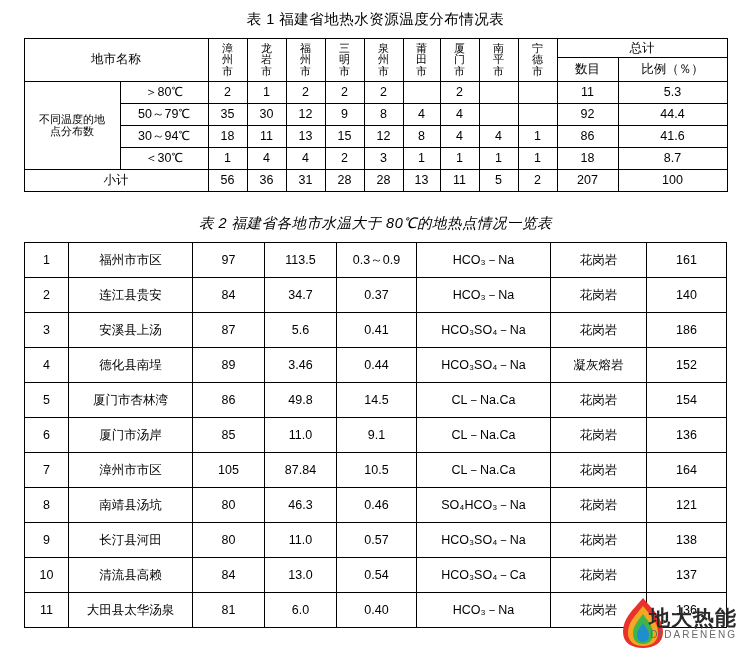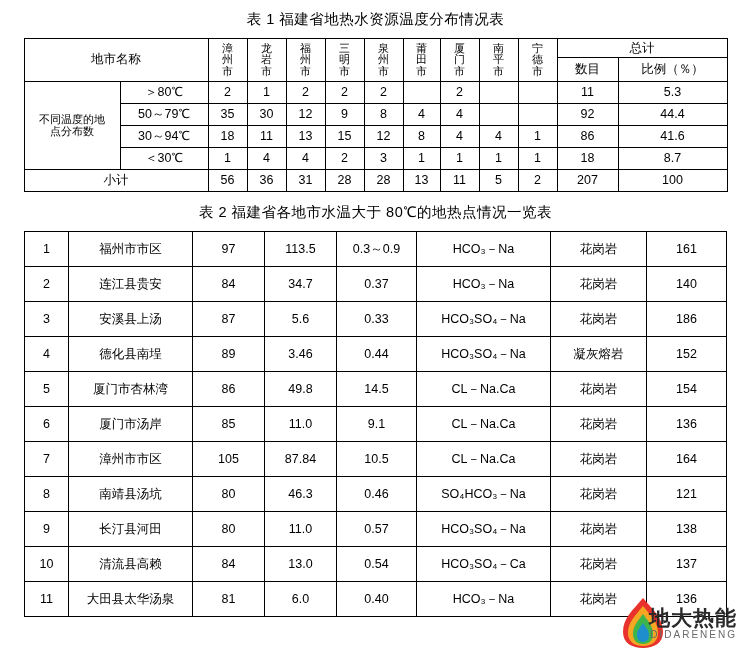--- a/index.html
+++ b/index.html
@@ -20,21 +20,21 @@
     width: 751px;
     height: 648px;
   }
   .caption {
     text-align: center;
     font-size: 14.5px;
     font-family: "Liberation Sans", sans-serif;
     letter-spacing: 0.5px;
   }
   #caption1 { margin-top: 10px; margin-bottom: 9px; }
-  #caption2 { margin-top: 11px; margin-bottom: 9px; }
+  #caption2 { margin-top: 22px; margin-bottom: 9px; font-style: italic; }
 
   table {
     border-collapse: collapse;
     table-layout: fixed;
     font-size: 12.5px;
     font-family: "Liberation Sans", sans-serif;
   }
   #table1 {
     margin: 0 auto;
     width: 702px;
@@ -246,21 +246,21 @@
         <td>0.37</td>
         <td class="nowrap">HCO₃－Na</td>
         <td>花岗岩</td>
         <td>140</td>
       </tr>
       <tr>
         <td>3</td>
         <td>安溪县上汤</td>
         <td>87</td>
         <td>5.6</td>
-        <td>0.33</td>
+        <td>0.41</td>
         <td class="nowrap">HCO₃SO₄－Na</td>
         <td>花岗岩</td>
         <td>186</td>
       </tr>
       <tr>
         <td>4</td>
         <td>德化县南埕</td>
         <td>89</td>
         <td>3.46</td>
         <td>0.44</td>

